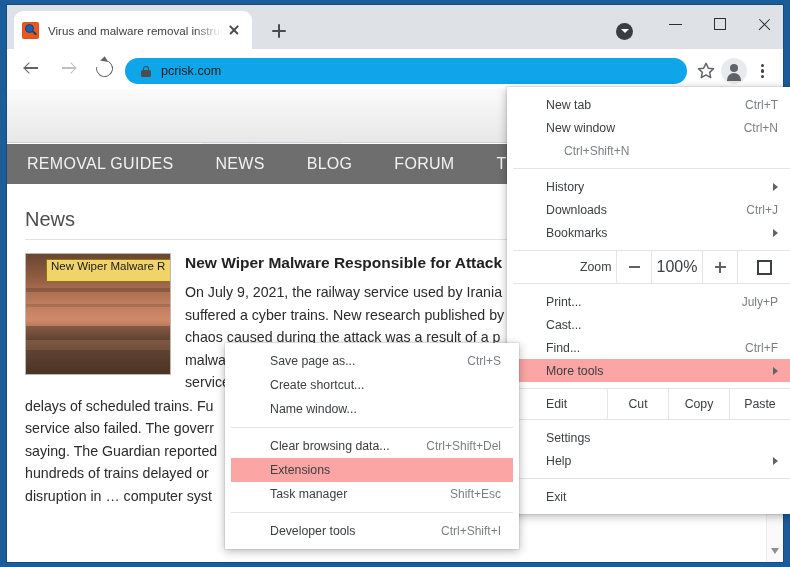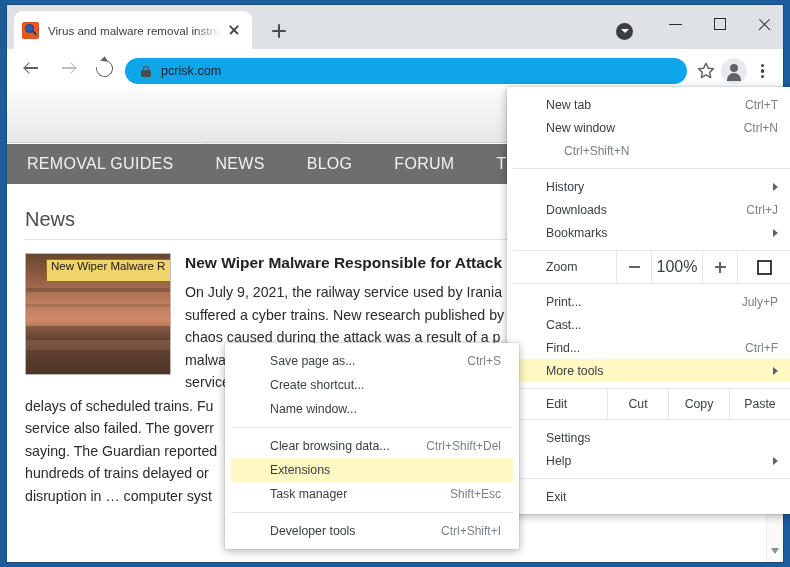--- a/index.html
+++ b/index.html
@@ -131,27 +131,27 @@
       border-top:6px solid #8f8f8f;}
 
   
   .menu{position:absolute;background:#fff;box-shadow:0 2px 9px rgba(0,0,0,.30), 0 0 0 1px rgba(0,0,0,.06);
       font-size:12.3px;color:#3c4043;padding:6px 6px;}
   .mi{position:relative;height:23px;display:flex;align-items:center;padding:0 12px 0 33px;white-space:nowrap;}
   .mi .lbl{flex:1 1 auto;}
   .mi .acc{color:#7b7f83;font-size:12px;padding-left:18px;}
   .mi .sub{width:0;height:0;border-top:4px solid transparent;border-bottom:4px solid transparent;
       border-left:5px solid #5f6368;margin-left:14px;}
-  .mi.hl{background:#fef9c3;}
+  .mi.hl{background:#fca5a5;}
   .msep{height:1px;background:#e4e4e4;margin:6px 0;}
 
   
   #main-menu{left:500px;top:82px;width:277px;}
   .zoomrow{height:32px;display:flex;align-items:center;padding:0 0 0 33px;border-top:1px solid #e4e4e4;border-bottom:1px solid #e4e4e4;margin:6px 0;}
-  .zoomrow .zl{flex:1 1 auto;}
+  .zoomrow .zl{flex:1 1 auto;margin-left:34px;}
   .zoomrow .zcell{height:32px;display:flex;align-items:center;justify-content:center;border-left:1px solid #e4e4e4;}
   .zminus{width:34px;}
   .zval{width:50px;font-size:16px;}
   .zplus{width:34px;}
   .zfull{width:52px;}
   .dash{width:11px;height:1.4px;background:#5f6368;}
   .plus{position:relative;width:11px;height:11px;}
   .plus::before{content:"";position:absolute;left:0;top:4.8px;width:11px;height:1.4px;background:#5f6368;}
   .plus::after{content:"";position:absolute;left:4.8px;top:0;width:1.4px;height:11px;background:#5f6368;}
   .fs{position:relative;width:15px;height:15px;}

